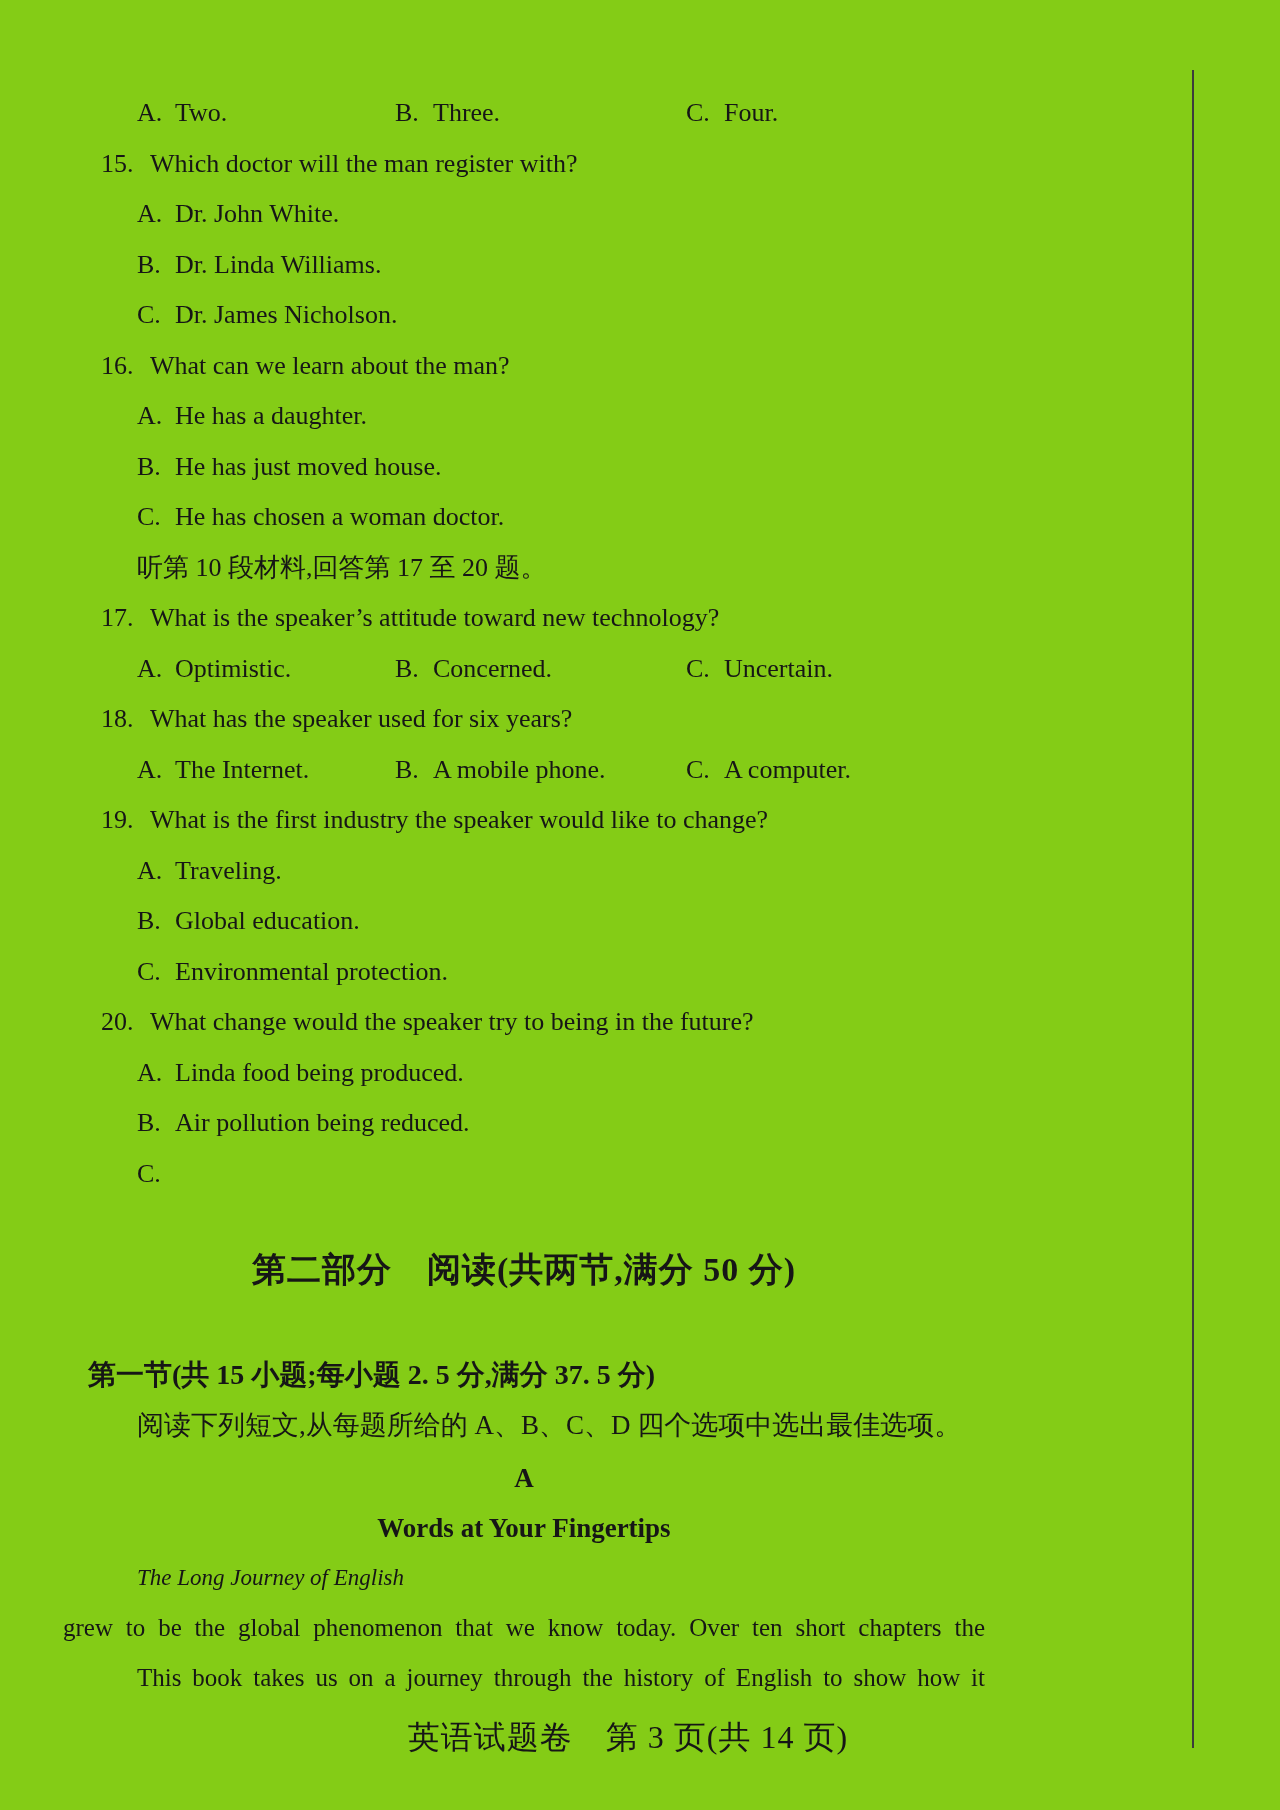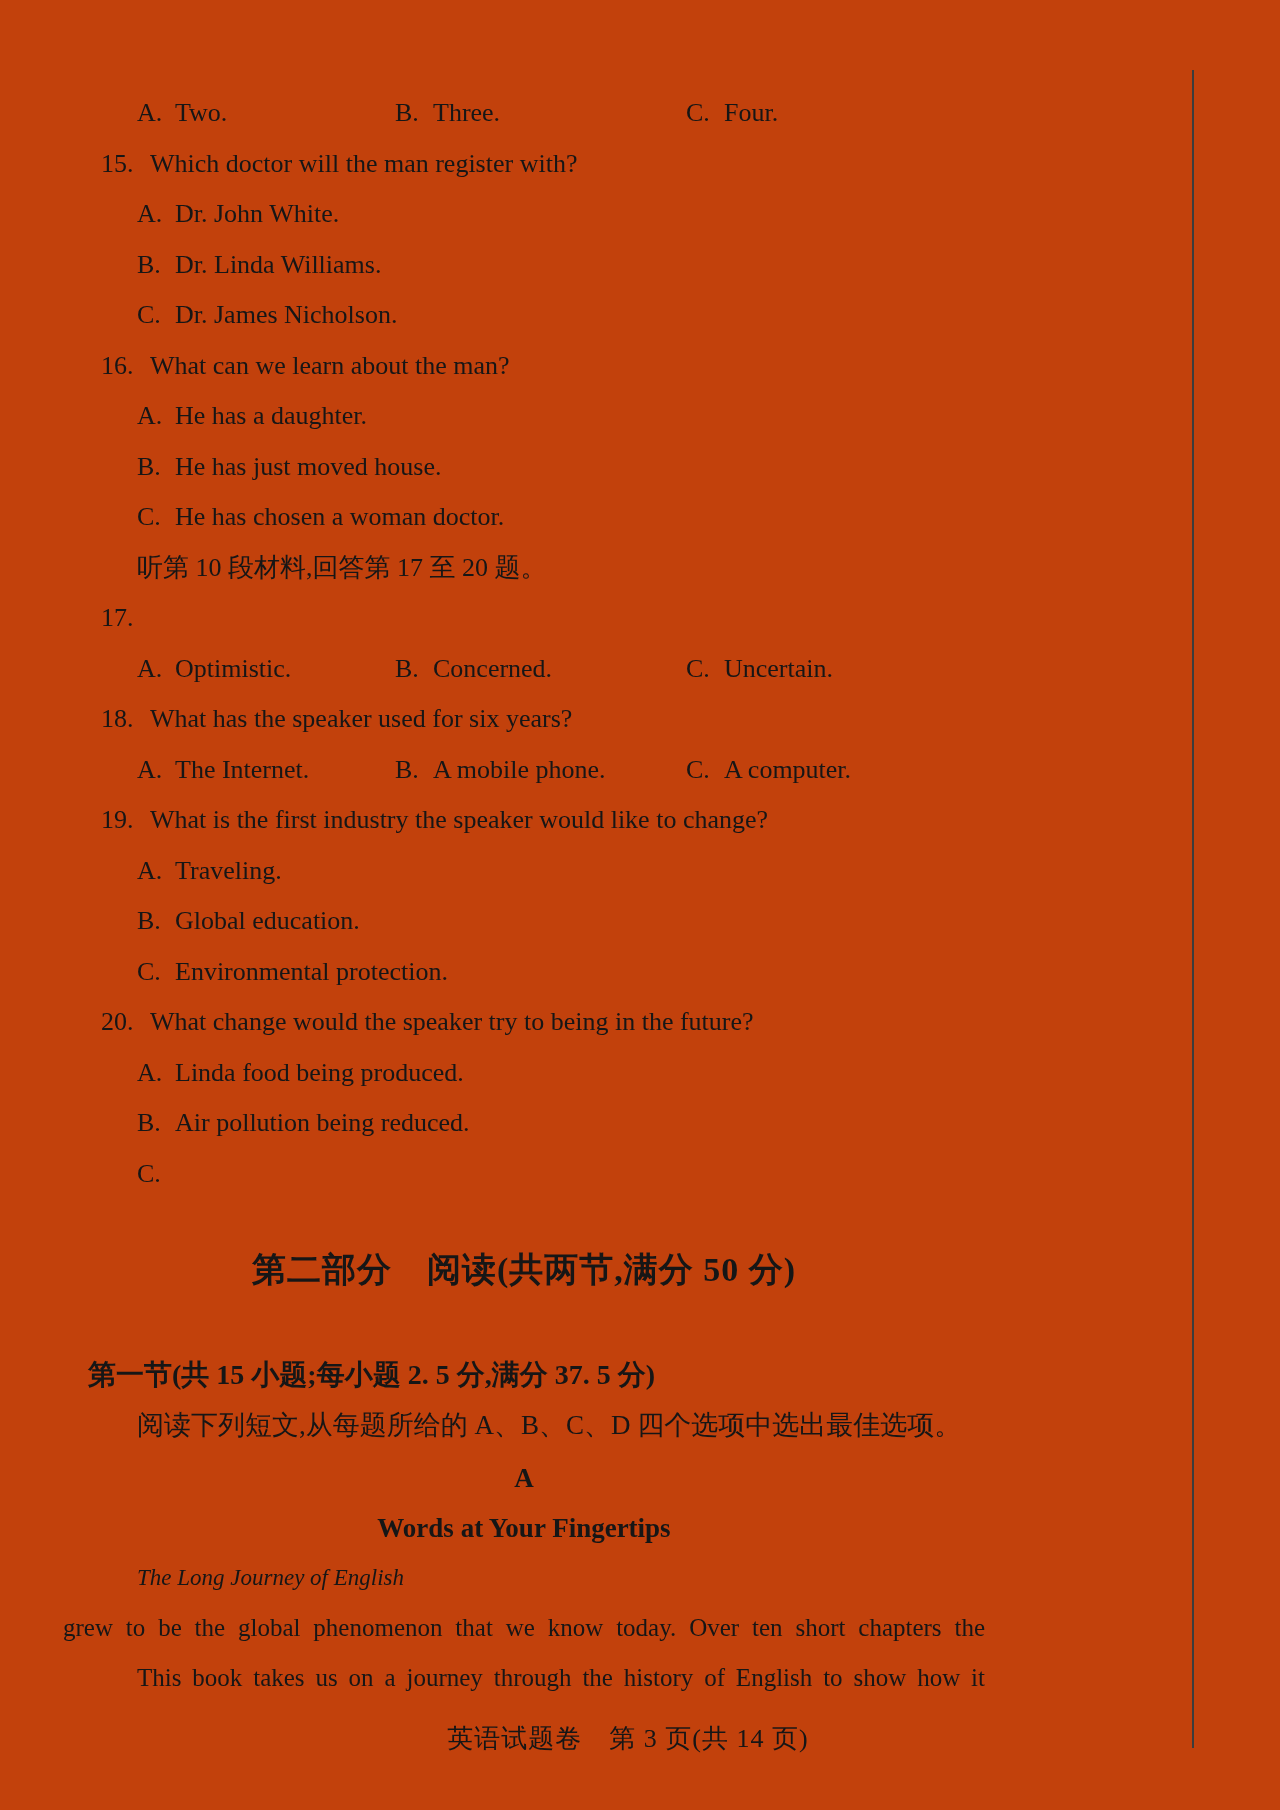--- a/index.html
+++ b/index.html
@@ -1,20 +1,20 @@
 <!DOCTYPE html>
 <html><head>
 <meta charset="utf-8">
 <style>
   * { margin:0; padding:0; box-sizing:border-box; }
   html,body { background:#e8e8e8; }
   body { width:1280px; height:1810px; font-family:"Liberation Serif","DejaVu Serif",serif; color:#161616; }
   .page {
     position:relative; width:1280px; height:1810px;
-    background:#c2410c; overflow:hidden;
+    background:#84cc16; overflow:hidden;
   }
   .vline {
     position:absolute; left:1192px; top:70px; width:2px; height:1678px;
     background:#3c3c3c;
   }
   .content {
     position:absolute; left:63px; top:88px; width:922px;
     font-size:26px;
   }
   .row { height:50.5px; display:flex; align-items:center; white-space:nowrap; }
@@ -54,21 +54,21 @@
     font-weight:normal; font-style:italic; font-size:23px;
   }
   .para-line {
     height:50px; line-height:50px; font-size:25px;
     text-align:justify; text-align-last:justify; word-spacing:2px;
   }
   .para-line.first { text-indent:74px; }
   .footer {
     position:absolute; left:63px; top:1713px; width:1130px; height:50px;
     display:flex; align-items:center; justify-content:center;
-    font-size:26px; letter-spacing:1px;
+    font-size:32px; letter-spacing:1px;
   }
 </style>
 </head>
 <body>
 
 <div class="page">
   <div class="vline"></div>
 
   <div class="content">
 
@@ -111,20 +111,21 @@
       <span class="optletter">C.</span>
       <span>He has chosen a woman doctor.</span>
     </div>
 
     <div class="row note">
       <span>听第 10 段材料,回答第 17 至 20 题。</span>
     </div>
 
     <div class="row q">
       <span class="qnum">17.</span>
+      <span>What is the speaker’s attitude toward new technology?</span>
     </div>
     <div class="row optrow">
       <span class="c1"><span class="optletter">A.</span><span>Optimistic.</span></span>
       <span class="c2"><span class="optletter">B.</span><span>Concerned.</span></span>
       <span class="c3"><span class="optletter">C.</span><span>Uncertain.</span></span>
     </div>
 
     <div class="row q">
       <span class="qnum">18.</span>
       <span>What has the speaker used for six years?</span>

